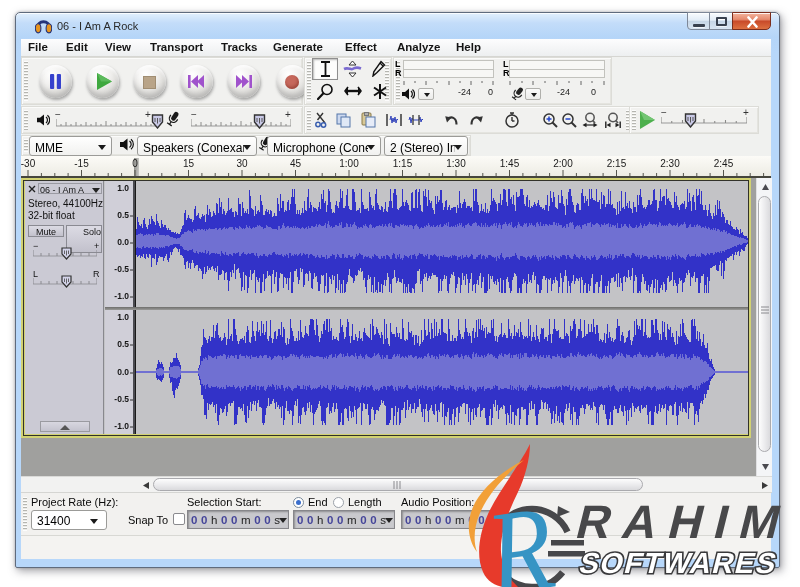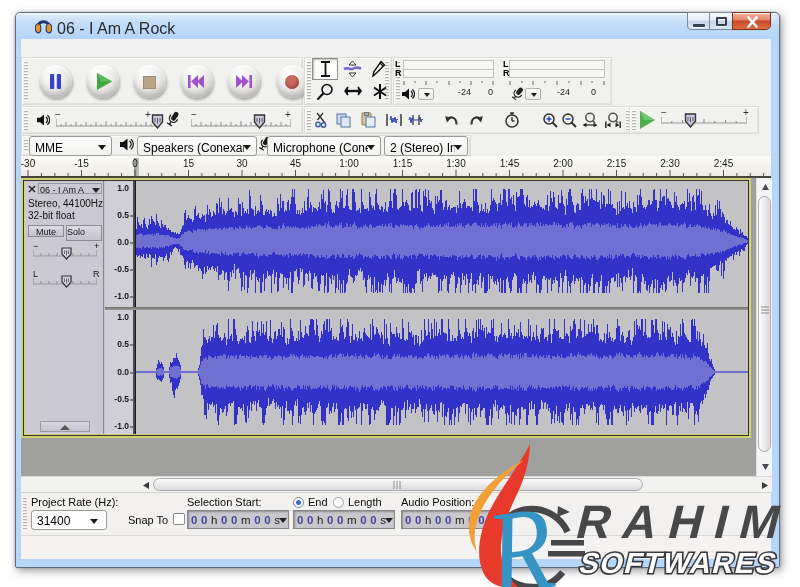--- a/index.html
+++ b/index.html
@@ -34,34 +34,45 @@
 </style></head>
 <body>
 <div id="canvas">
 <div id="win">
 
 <svg class="a" style="left:19px;top:4px" width="17" height="17" viewBox="0 0 17 17">
  <path d="M2.2 11 A6.3 6.3 0 0 1 14.8 11" fill="none" stroke="#25347a" stroke-width="2.9"></path>
  <ellipse cx="3.1" cy="11.3" rx="2.8" ry="4.6" fill="#e8951f" stroke="#25347a" stroke-width="1.1"></ellipse>
  <ellipse cx="13.9" cy="11.3" rx="2.8" ry="4.6" fill="#e8951f" stroke="#25347a" stroke-width="1.1"></ellipse>
 </svg>
-<div class="a" style="left:41px;top:7px;font-size:16px;color:#2a2a2a">06 - I Am A Rock</div>
+<div class="a" style="left:41px;top:7px;font-size:11px;color:#2a2a2a">06 - I Am A Rock</div>
 <div class="capbtn" style="left:671px;width:23px;border-radius:0 0 0 4px">
  <div class="a" style="left:5px;top:11px;width:12px;height:3px;background:#38414f;border-radius:1px;box-shadow:0 1px 0 rgba(255,255,255,.7)"></div>
       </div>
 <div class="capbtn" style="left:693px;width:24px">
  <div class="a" style="left:6px;top:4px;width:11px;height:9px;border:2px solid #38414f;border-radius:1px;box-shadow:inset 0 1px 0 #fff,0 1px 0 rgba(255,255,255,.6)"></div>
       </div>
 <div class="capbtn" style="left:716px;width:39px;border-radius:0 0 5px 0;border-color:#7c2d1c;
  background:linear-gradient(#f4b49e 0%,#e58a6e 40%,#c94b2a 52%,#dd7040 100%)">
  <svg class="a" style="left:13px;top:3px" width="13" height="12" viewBox="0 0 13 12">
  <path d="M2.5 1.5 L10.5 10.5 M10.5 1.5 L2.5 10.5" stroke="#fff" stroke-width="2.6" stroke-linecap="round" fill="none"></path>
  </svg>
       </div>
 <div id="client">
+        <div class="a" style="left:0;top:0;width:750px;height:18px;background:linear-gradient(#fdfdfe,#edeff0);border-bottom:1px solid #d6d6d2;font-size:11.5px;font-weight:700;color:#141414">
+          <div class="a" style="left:7px;top:2px">File</div>
+          <div class="a" style="left:45px;top:2px">Edit</div>
+          <div class="a" style="left:84px;top:2px">View</div>
+          <div class="a" style="left:129px;top:2px">Transport</div>
+          <div class="a" style="left:200px;top:2px">Tracks</div>
+          <div class="a" style="left:252px;top:2px">Generate</div>
+          <div class="a" style="left:324px;top:2px">Effect</div>
+          <div class="a" style="left:376px;top:2px">Analyze</div>
+          <div class="a" style="left:435px;top:2px">Help</div>
+        </div>
         <div class="a" style="left:0;top:18px;width:750px;height:99px;background:#f0f1ef">
           <div class="tbpanel" style="left:0;top:0;width:282px;height:48px">
             <div class="grab"></div>
           </div>
           <div class="roundbtn" style="left:18px;top:8px"></div>
           <div class="roundbtn" style="left:65px;top:8px"></div>
           <div class="roundbtn" style="left:112px;top:8px"></div>
           <div class="roundbtn" style="left:159px;top:8px"></div>
           <div class="roundbtn" style="left:206px;top:8px"></div>
           <div class="roundbtn" style="left:255px;top:8px"></div>
@@ -321,21 +332,21 @@
                 </svg>
               </div>
 <div class="a" style="left:13px;top:2px;width:64px;height:11px;border:1px solid #9a9aa2;background:#cbcad4"></div>
 <div class="a" style="left:15px;top:4px;font-size:9px;white-space:nowrap">06 - I Am A</div>
 <svg class="a" style="left:67px;top:7px" width="8" height="5" viewBox="0 0 8 5">
                 <path d="M0 0 H8 L4 5 Z" fill="#222"></path>
               </svg>
 <div class="a" style="left:3px;top:17px;white-space:nowrap">Stereo, 44100Hz</div>
 <div class="a" style="left:3px;top:29px;white-space:nowrap">32-bit float</div>
 <div class="a" style="left:3px;top:44px;width:36px;height:12px;background:linear-gradient(#dcdbe4,#c2c1cc);border:1px solid #8a8a92;text-align:center;font-size:9px;line-height:12px">Mute</div>
-<div class="a" style="left:41px;top:44px;width:36px;height:16px;background:linear-gradient(#dcdbe4,#c2c1cc);border:1px solid #8a8a92;text-align:left;font-size:9px;line-height:12px">Solo</div>
+<div class="a" style="left:41px;top:44px;width:36px;height:28px;background:linear-gradient(#dcdbe4,#c2c1cc);border:1px solid #8a8a92;text-align:right;font-size:9px;line-height:12px">Solo</div>
 <div class="lbl" style="left:8px;top:60px;font-size:9px">−</div>
 <div class="lbl" style="left:69px;top:60px;font-size:9px">+</div>
 <svg class="a" style="left:8px;top:68px" width="64" height="8" viewBox="0 0 64 8">
  <path d="M0 7 H64" stroke="#98989e" stroke-width="1"></path>
  <path d="M0 7V1 M64 7V1 M8 7V4 M16 7V4 M24 7V4 M32 7V3 M40 7V4 M48 7V4 M56 7V4" stroke="#8a8a90" stroke-width="1"></path>
               </svg>
 <svg class="a" style="left:36px;top:66px" width="11" height="13" viewBox="0 0 11 13">
  <path d="M1 1 H10 V7 L5.5 12 L1 7 Z" fill="#d4d4ea" stroke="#333" stroke-width="1.2"></path>
                 <path d="M3.5 3.5 V7 M5.5 3.5 V8.5 M7.5 3.5 V7" stroke="#555" stroke-width=".9"></path>
               </svg>

